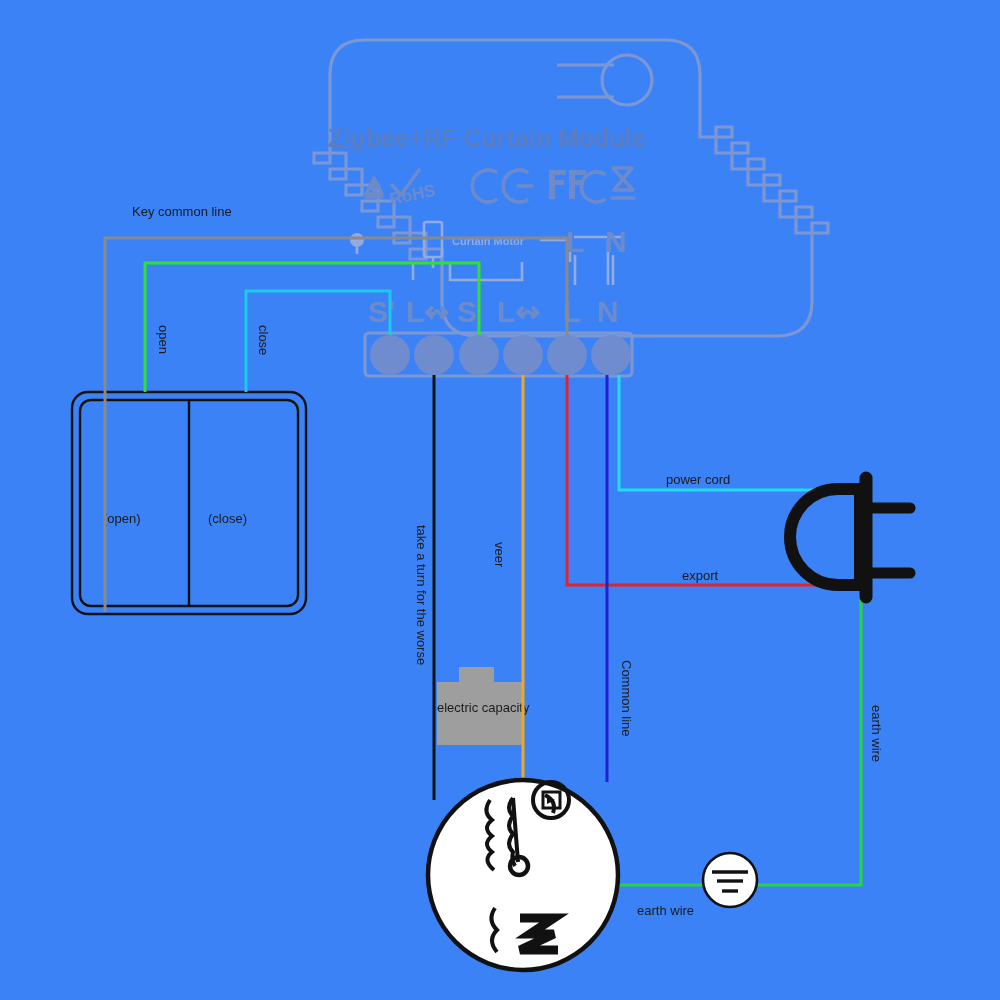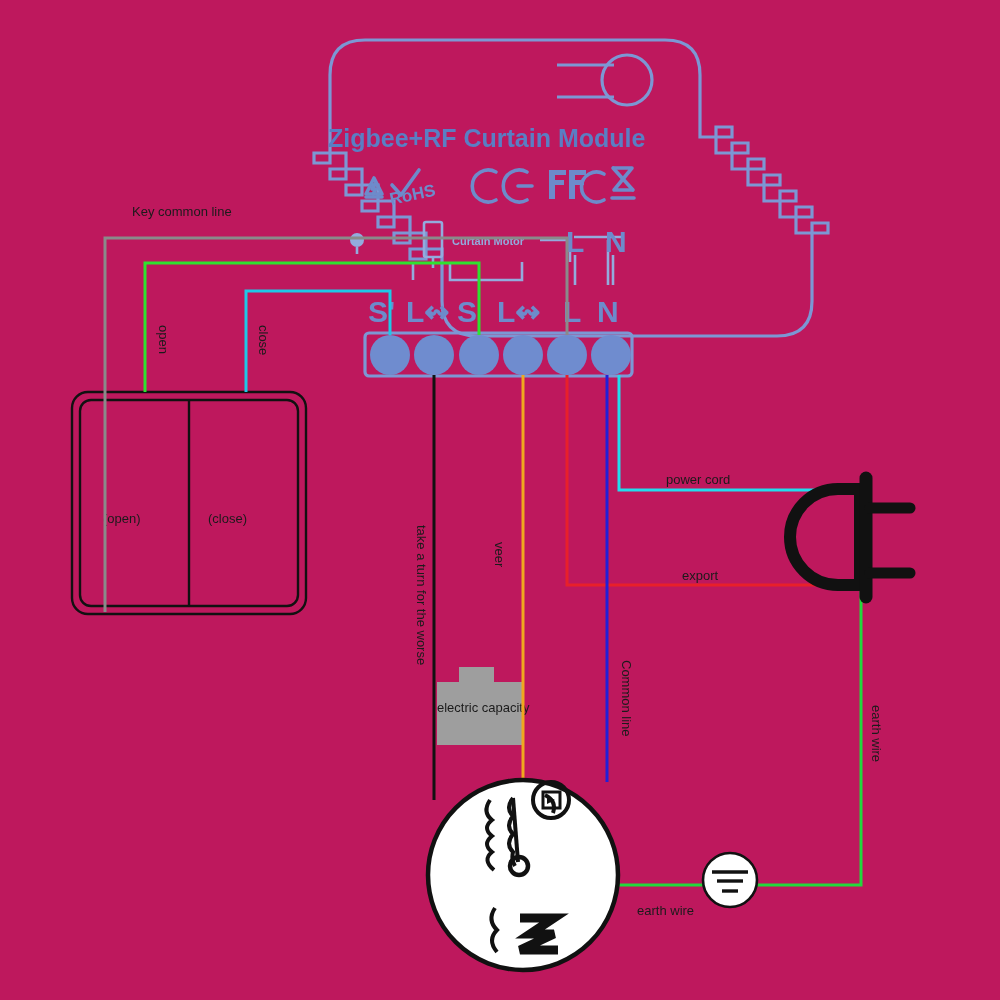--- a/index.html
+++ b/index.html
@@ -1,17 +1,17 @@
 <!DOCTYPE html>
 <html><head>
 <meta charset="utf-8">
 <style>
   html,body{margin:0;padding:0;background:#ffffff;}
   body{width:1000px;height:1000px;font-family:"Liberation Sans",sans-serif;overflow:hidden;}
-  #stage{position:relative;width:1000px;height:1000px;background:#be185d;text-decoration:underline;}
+  #stage{position:relative;width:1000px;height:1000px;background:#3b82f6;text-decoration:underline;}
   svg#diagram{position:absolute;left:0;top:0;width:1000px;height:1000px;}
   .lbl{font-family:"Liberation Sans",sans-serif;fill:#1b1b1b;font-size:13px;}
   .title{font-family:"Liberation Sans",sans-serif;fill:#5a7ec4;font-size:25px;font-weight:bold;}
   .term{font-family:"Liberation Sans",sans-serif;fill:#6d8bcb;font-size:30px;font-weight:bold;}
   .termsm{font-family:"Liberation Sans",sans-serif;fill:#6d8bcb;font-size:17px;font-weight:bold;}
   .mod-stroke{fill:none;stroke:#7c97d4;stroke-width:3.2;}
   .mod-stroke-thin{fill:none;stroke:#93abdd;stroke-width:2.6;}
   .cert{fill:none;stroke:#6d8bcb;stroke-width:3.6;stroke-linecap:round;stroke-linejoin:round;}
   .certf{fill:#6d8bcb;}
   .wire{fill:none;stroke-width:3;stroke-linecap:butt;stroke-linejoin:miter;}

